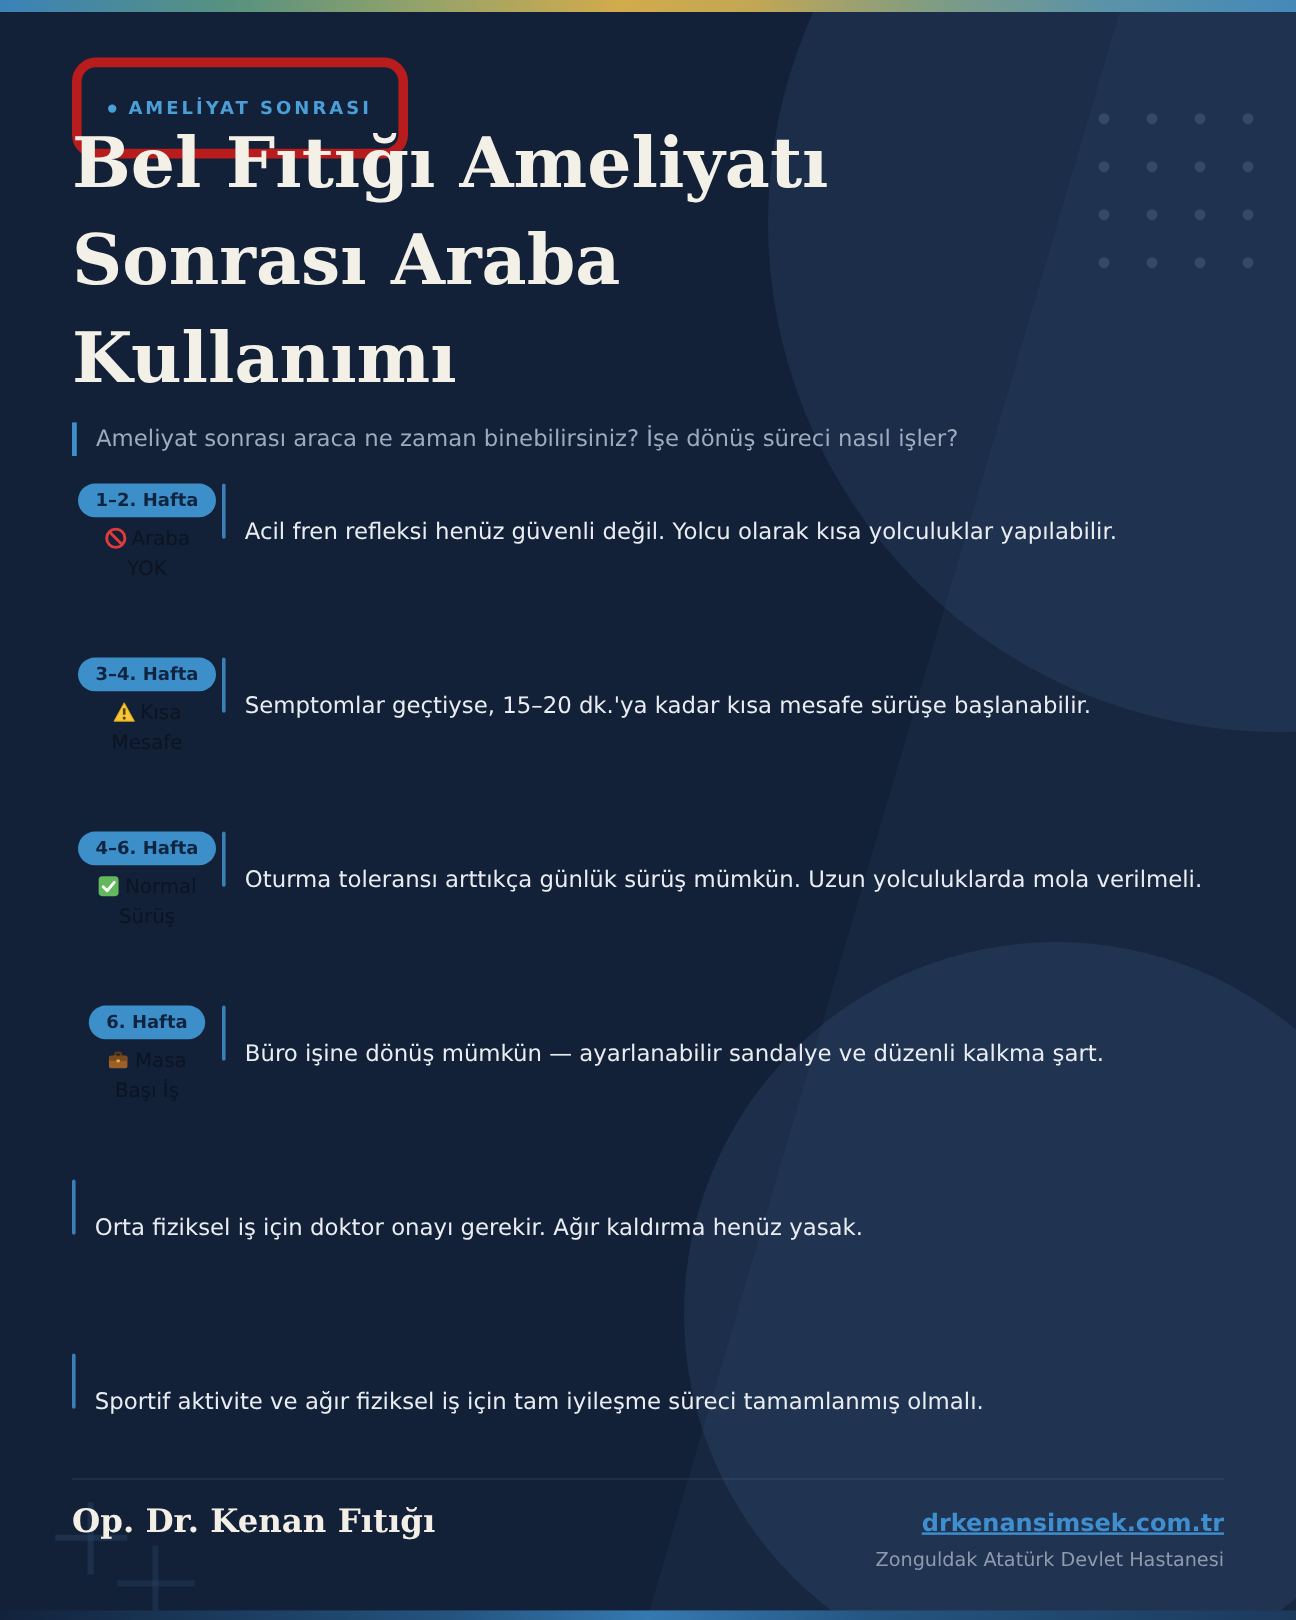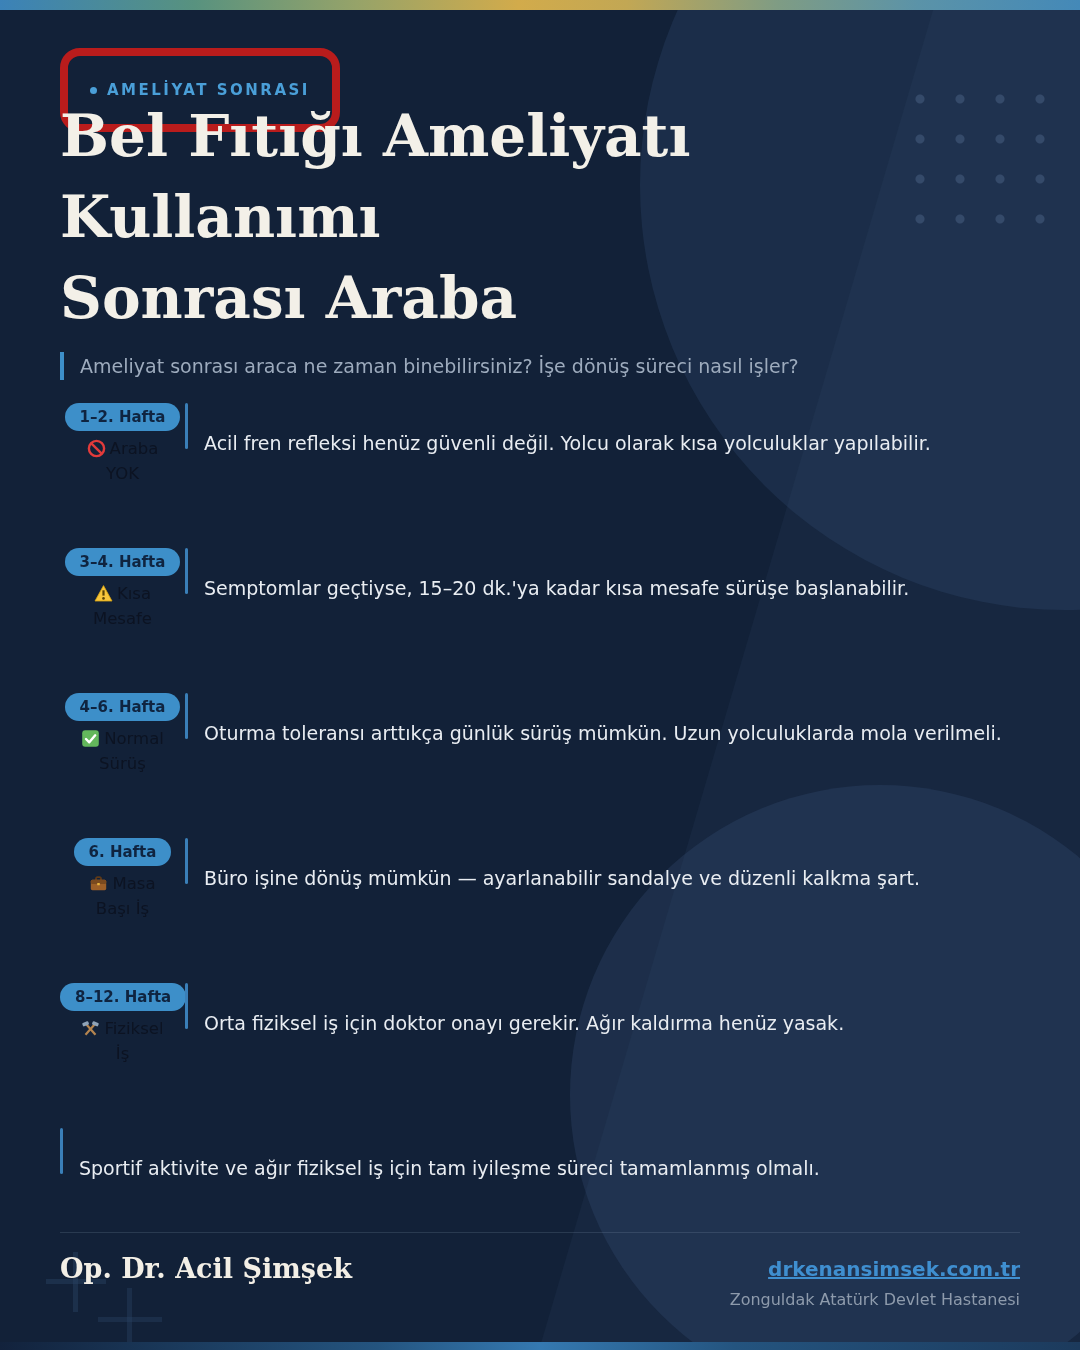--- a/index.html
+++ b/index.html
@@ -102,22 +102,22 @@
 <div class="topbar"></div>
 <div class="bottombar"></div>
 
 <div class="cat-badge">
   <span class="dot"></span>
   <span>AMELİYAT SONRASI</span>
 </div>
 
 <div class="title">
   <div>Bel Fıtığı Ameliyatı</div>
+  <div>Sonrası Araba</div>
   <div>Kullanımı</div>
-  <div>Sonrası Araba</div>
 </div>
 
 <div class="intro">
   <span class="bar"></span>
   <span class="txt">Ameliyat sonrası araca ne zaman binebilirsiniz? İşe dönüş süreci nasıl işler?</span>
 </div>
 
 <div class="timeline">
 
   <div class="t-row">
@@ -173,43 +173,32 @@
               <rect x="1.8" y="5.8" width="15.4" height="4.2" rx="1.6" fill="#7a4a1f"></rect>
               <rect x="8.2" y="9" width="2.6" height="2.2" rx="0.5" fill="#e8b23c"></rect>
             </svg></span><span>Masa Başı İş</span>
       </div>
     </div>
     <div class="t-sep"></div>
     <div class="t-desc">Büro işine dönüş mümkün — ayarlanabilir sandalye ve düzenli kalkma şart.</div>
   </div>
 
   <div class="t-row">
-    <div class="t-left">
-      <span class="t-badge">8–12. Hafta</span>
-      <div class="t-label">
-        <span class="ico"><svg width="19" height="19" viewBox="0 0 19 19">
-              <line x1="4.5" y1="15.7" x2="14.2" y2="4.8" stroke="#b5854f" stroke-width="2.2"></line>
-              <line x1="4.8" y1="4.8" x2="14.5" y2="15.7" stroke="#b5854f" stroke-width="2.2"></line>
-              <rect x="1.4" y="3" width="6.4" height="3.6" rx="1" fill="#8fa3b8" transform="rotate(-22 4.6 4.8)"></rect>
-              <rect x="11.2" y="3" width="6.4" height="3.6" rx="1" fill="#8fa3b8" transform="rotate(22 14.4 4.8)"></rect>
-            </svg></span><span>Fiziksel İş</span>
-      </div>
-    </div>
     <div class="t-sep"></div>
     <div class="t-desc">Orta fiziksel iş için doktor onayı gerekir. Ağır kaldırma henüz yasak.</div>
   </div>
 
   <div class="t-row">
     <div class="t-sep"></div>
     <div class="t-desc">Sportif aktivite ve ağır fiziksel iş için tam iyileşme süreci tamamlanmış olmalı.</div>
   </div>
 
 </div>
 
 <div class="footer">
   <div>
-    <div class="doc-name">Op. Dr. Acil Şimşek</div>
+    <div class="doc-name">Op. Dr. Kenan Fıtığı</div>
   </div>
   <div>
     <div class="site">drkenansimsek.com.tr</div>
     <div class="hospital">Zonguldak Atatürk Devlet Hastanesi</div>
   </div>
 </div>
 
 </body></html>

